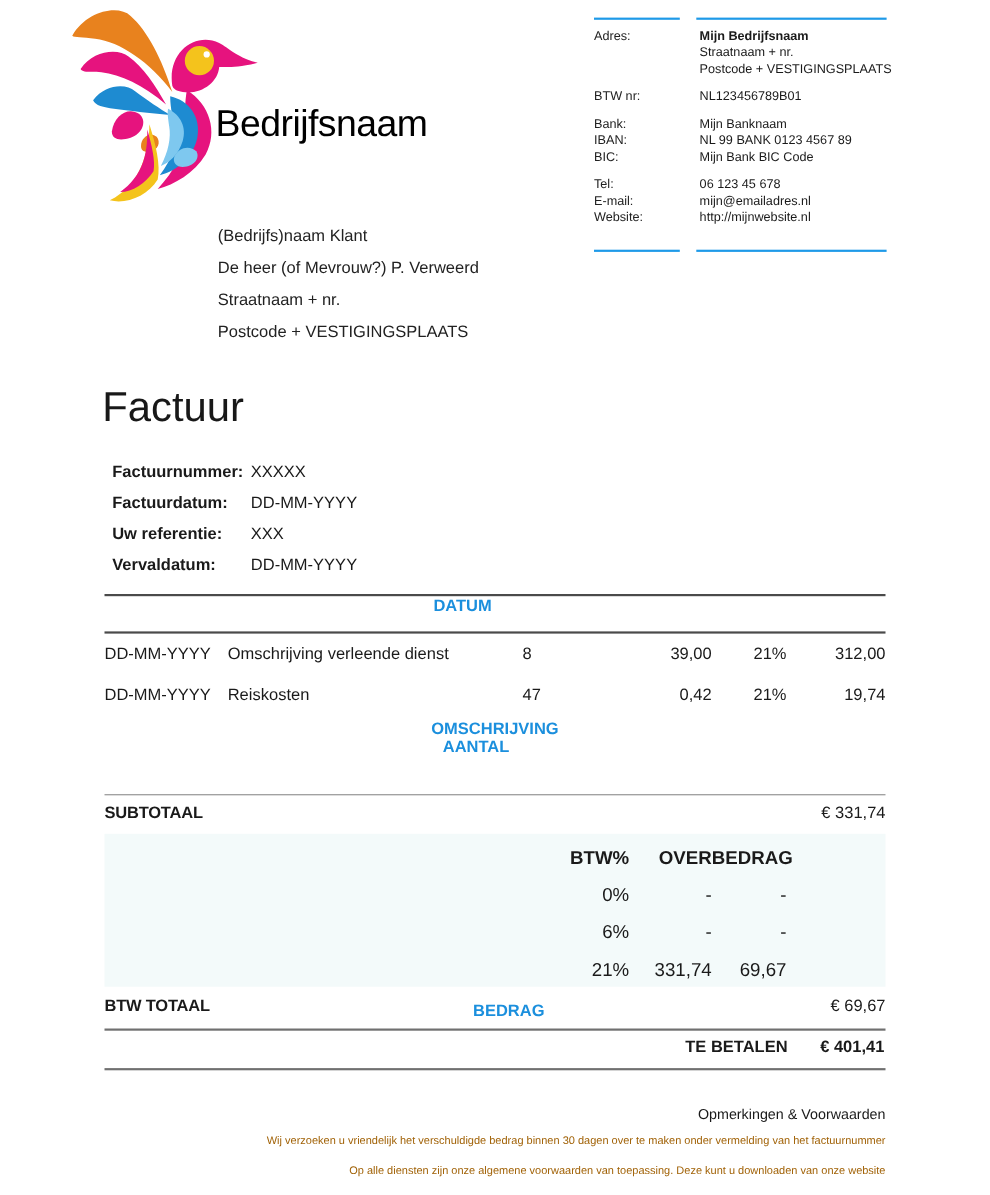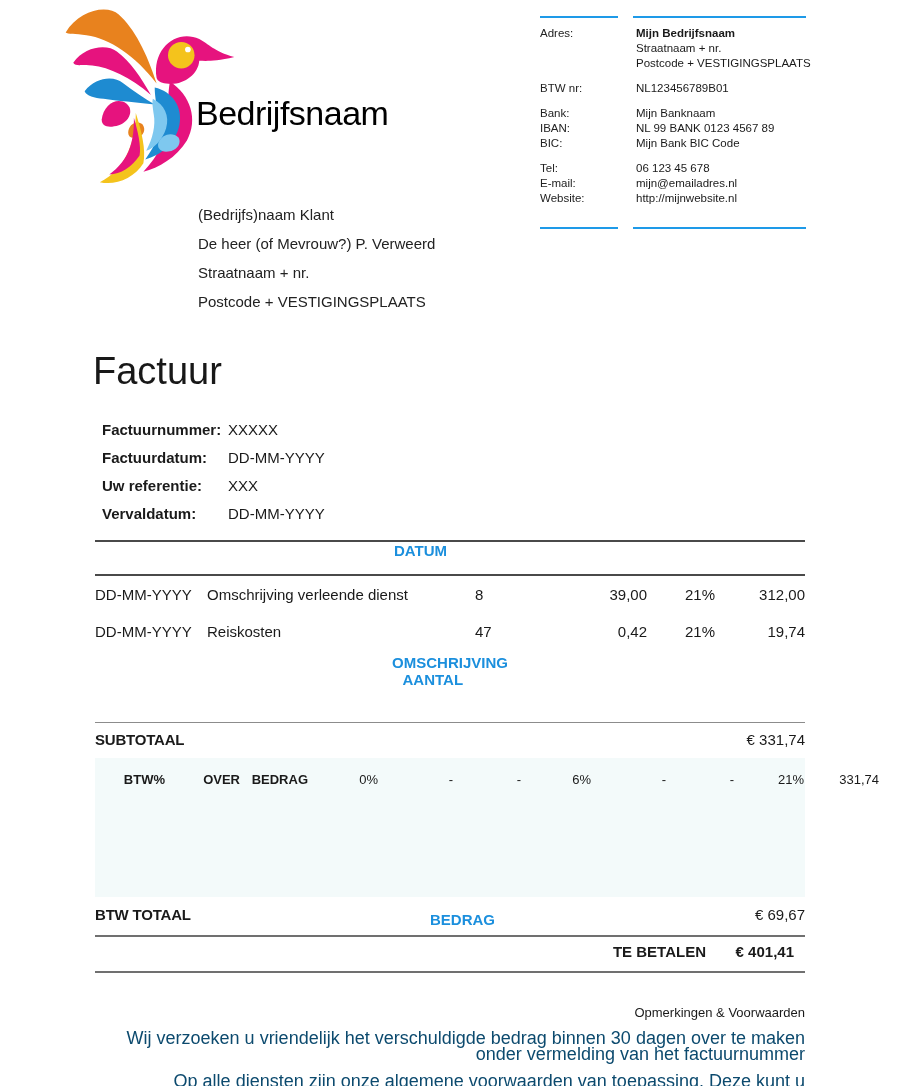--- a/index.html
+++ b/index.html
@@ -54,37 +54,37 @@
   .hr-med1 { top:935px; height:2px; background:#707070; }
   .hr-med2 { top:971px; height:2px; background:#707070; }
 
   .subtotal-row { position:absolute; left:95px; top:731px; width:710px; display:flex;
                   justify-content:space-between; font-size:15px; }
   .sum-label { font-weight:600; letter-spacing:-0.2px; }
   .sum-amount { text-align:right; }
 
   .vat-box { position:absolute; left:95px; top:758px; width:710px; height:139px;
              background:#f3fafa; padding:12px 90px 0 0; }
-  .vat-table { display:flex; align-items:flex-end; font-size:13px; }
+  .vat-table { display:flex; flex-direction:column; align-items:flex-end; font-size:17px; }
   .vat-row { display:flex; height:20px; line-height:20px; margin-bottom:14px; }
   .vat-col-pct    { width:70px; text-align:right; }
   .vat-col-over   { width:75px; text-align:right; }
   .vat-col-bedrag { width:68px; text-align:right; }
   .vat-head { font-weight:600; }
 
   .vattotal-row { position:absolute; left:95px; top:906px; width:710px; display:flex;
                   justify-content:space-between; font-size:15px; }
-  .total-row { position:absolute; left:84px; top:943px; width:710px; display:flex;
+  .total-row { position:absolute; left:94px; top:943px; width:710px; display:flex;
                justify-content:flex-end; font-size:15px; font-weight:bold; }
   .total-amount { width:88px; text-align:right; }
 
   
   .footer { position:absolute; left:95px; top:1005px; width:710px; text-align:right; }
   .footer-heading { font-size:13px; font-weight:normal; line-height:16px; margin-bottom:9px; }
-  .footer-line { font-size:18px; line-height:16px; margin-bottom:11px; color:#0c4a6e; }
+  .footer-line { font-size:10px; line-height:16px; margin-bottom:11px; color:#a16207; }
 </style>
 </head>
 <body>
 
 <div class="page">
 
   <svg class="logo-svg" viewBox="0 0 190 195" aria-hidden="true">
 
     <path d="M6,32 C20,8 50,2 62,13 C78,27 92,54 102,86 C80,57 52,38 28,35 C16,33 8,34 6,32 Z" fill="#e8821e"></path>
 

